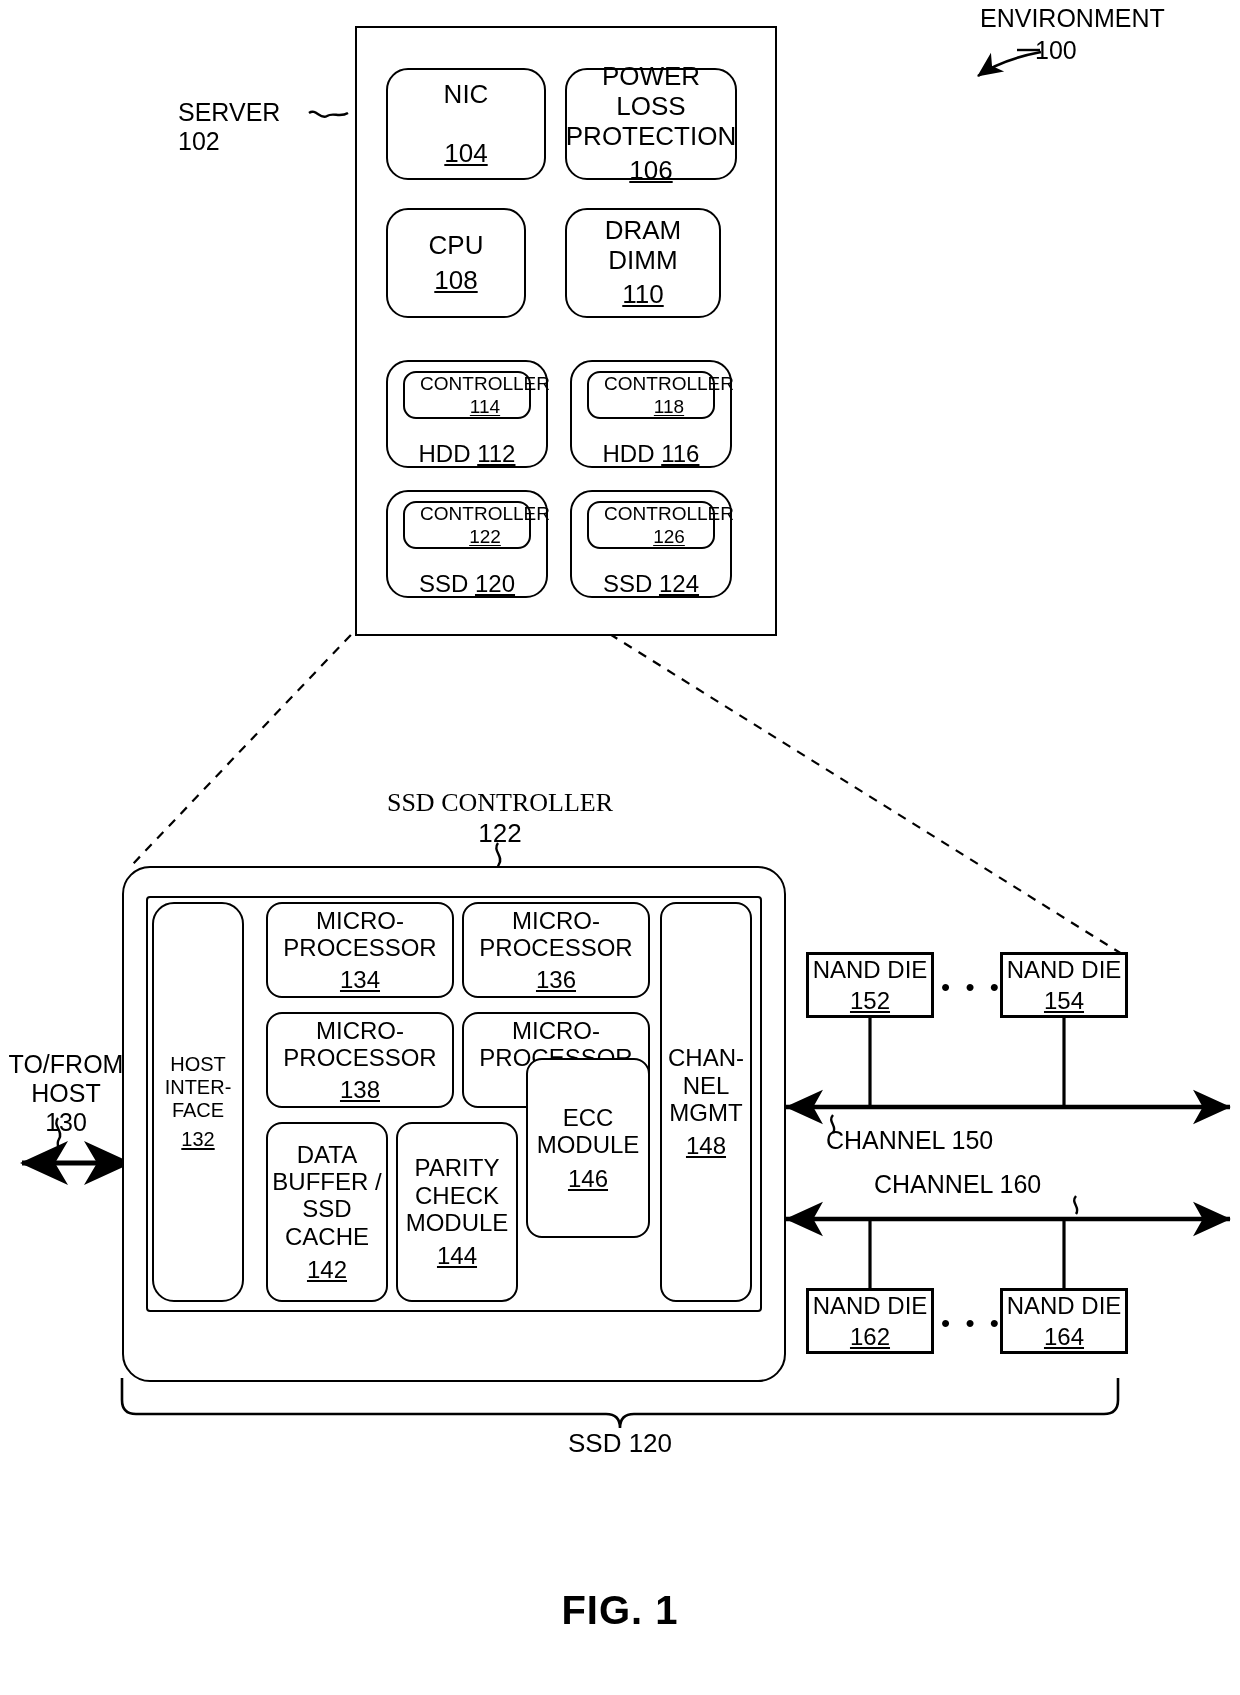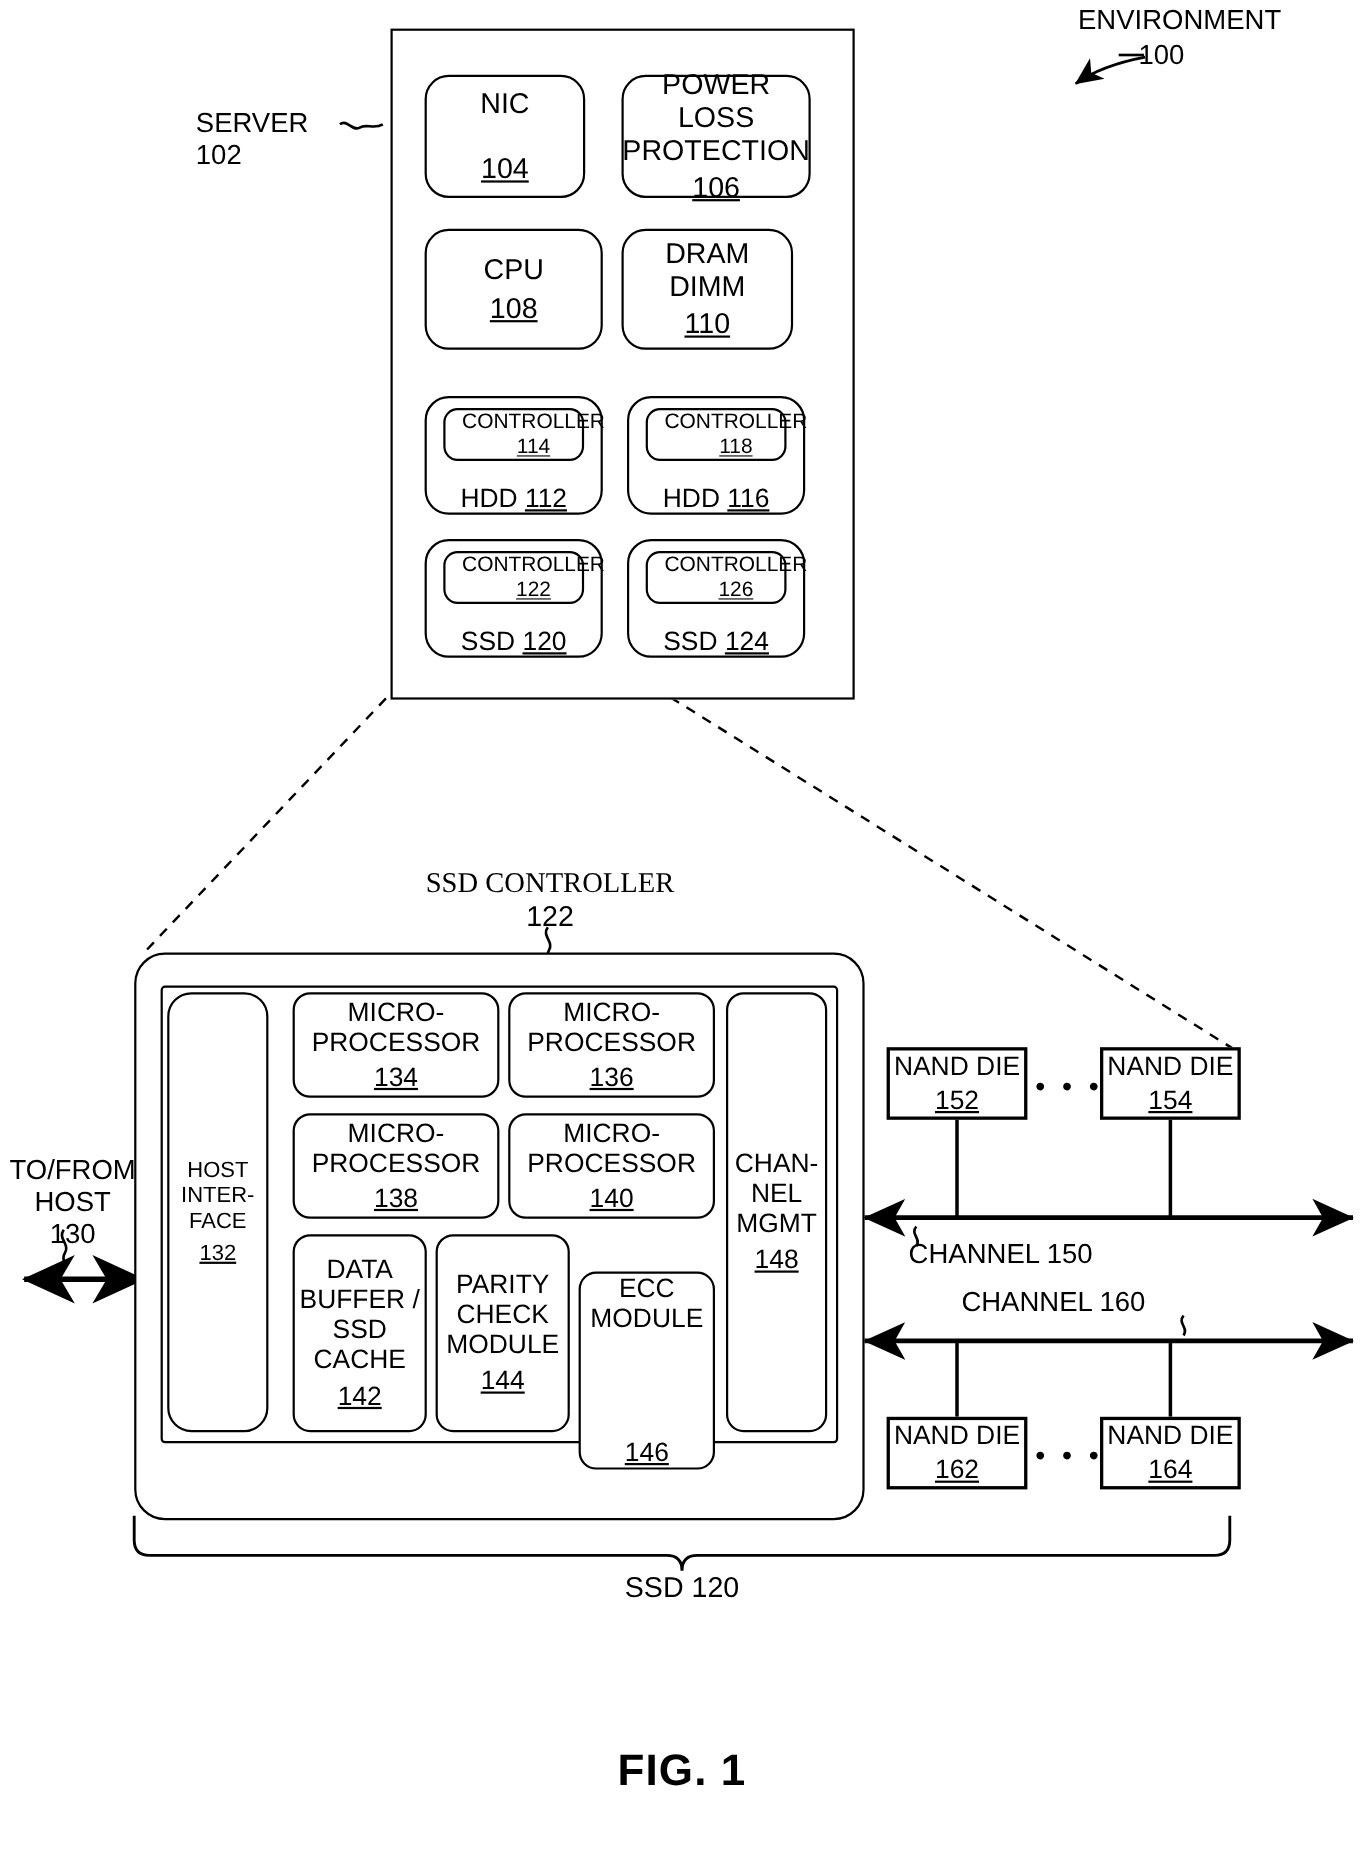--- a/index.html
+++ b/index.html
@@ -147,32 +147,32 @@
     </g>
   </svg>
 
   <div class="txt" style="left:980px;top:4px;width:252px;font-size:25px;text-align:left;">ENVIRONMENT</div>
   <div class="txt" style="left:1035px;top:36px;width:120px;font-size:25px;text-align:left;">100</div>
 
   <div class="txt" style="left:178px;top:98px;width:140px;font-size:25px;text-align:left;">SERVER 102</div>
 
   <div class="abs serverbox" style="left:355px;top:26px;width:418px;height:606px;"></div>
 
-  <div class="box rnd-lg" style="left:386px;top:68px;width:146px;height:112px;font-size:26px;gap:24px;">
+  <div class="box rnd-lg" style="left:386px;top:68px;width:160px;height:112px;font-size:26px;gap:24px;">
     <div>NIC</div>
     <div class="u" style="margin-top:5px;">104</div>
   </div>
 
   <div class="box rnd-lg" style="left:565px;top:68px;width:172px;height:112px;font-size:26px;">
     <div>POWER LOSS
 PROTECTION</div>
     <div class="u" style="margin-top:5px;">106</div>
   </div>
 
-  <div class="box rnd-lg" style="left:386px;top:208px;width:162px;height:110px;font-size:26px;text-align:right;">
+  <div class="box rnd-lg" style="left:386px;top:208px;width:140px;height:110px;font-size:26px;text-align:right;">
     <div>CPU</div>
     <div class="u" style="margin-top:5px;">108</div>
   </div>
 
   <div class="box rnd-lg" style="left:565px;top:208px;width:156px;height:110px;font-size:26px;">
     <div>DRAM DIMM</div>
     <div class="u" style="margin-top:5px;">110</div>
   </div>
 
   <div class="box rnd-lg drive" style="left:386px;top:360px;width:162px;height:108px;">
@@ -265,21 +265,21 @@
     <div class="u" style="margin-top:6px;">142</div>
   </div>
 
   <div class="box rnd-md" style="left:396px;top:1122px;width:122px;height:180px;font-size:24px;">
     <div>PARITY
 CHECK
 MODULE</div>
     <div class="u" style="margin-top:6px;">144</div>
   </div>
 
-  <div class="box rnd-md" style="left:526px;top:1156px;width:124px;height:180px;font-size:24px;justify-content:space-between;">
+  <div class="box rnd-md" style="left:526px;top:1058px;width:124px;height:180px;font-size:24px;">
     <div>ECC
 MODULE</div>
     <div class="u" style="margin-top:6px;">146</div>
   </div>
 
   <div class="box rnd-md" style="left:660px;top:902px;width:92px;height:400px;font-size:24px;">
     <div>CHAN-
 NEL
 MGMT</div>
     <div class="u" style="margin-top:6px;">148</div>

